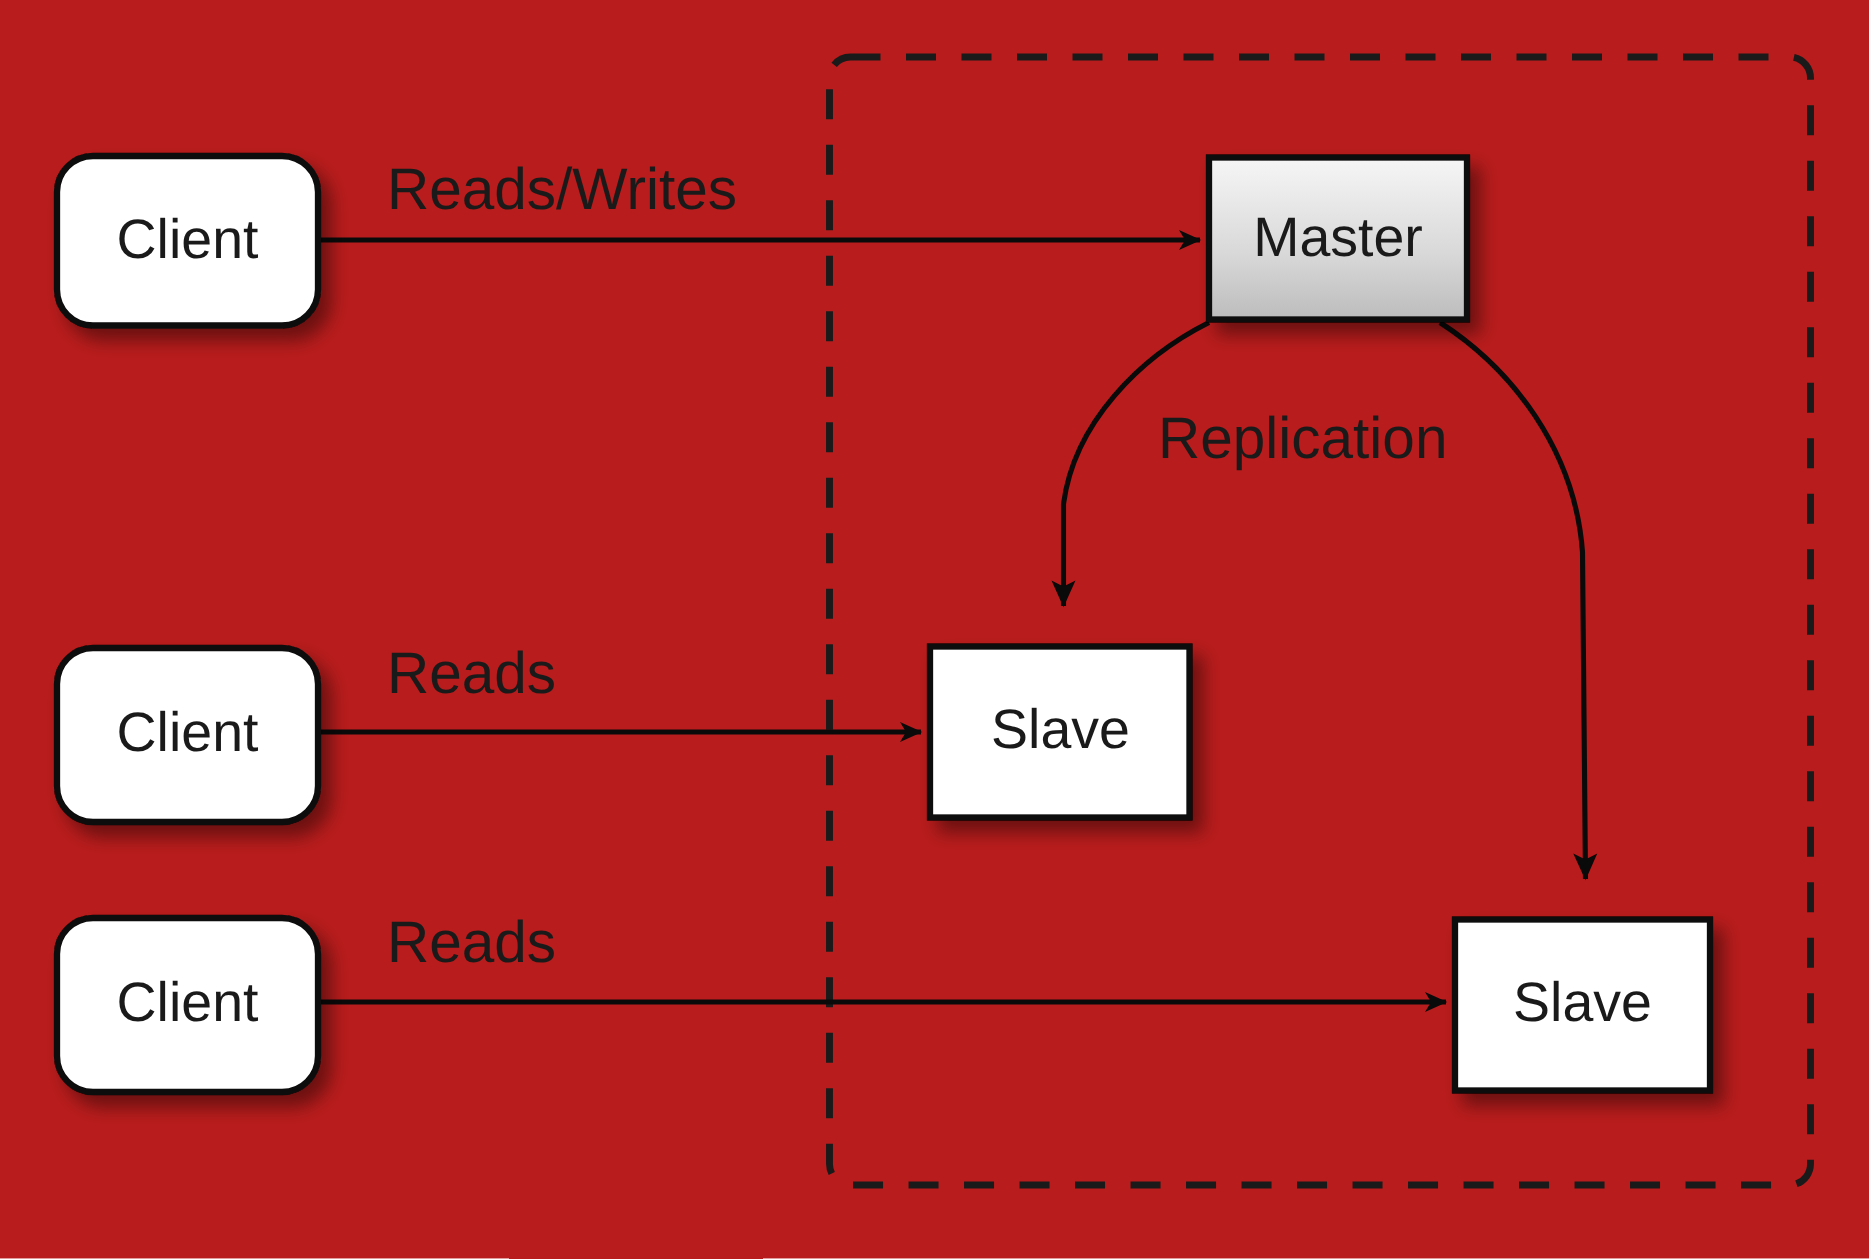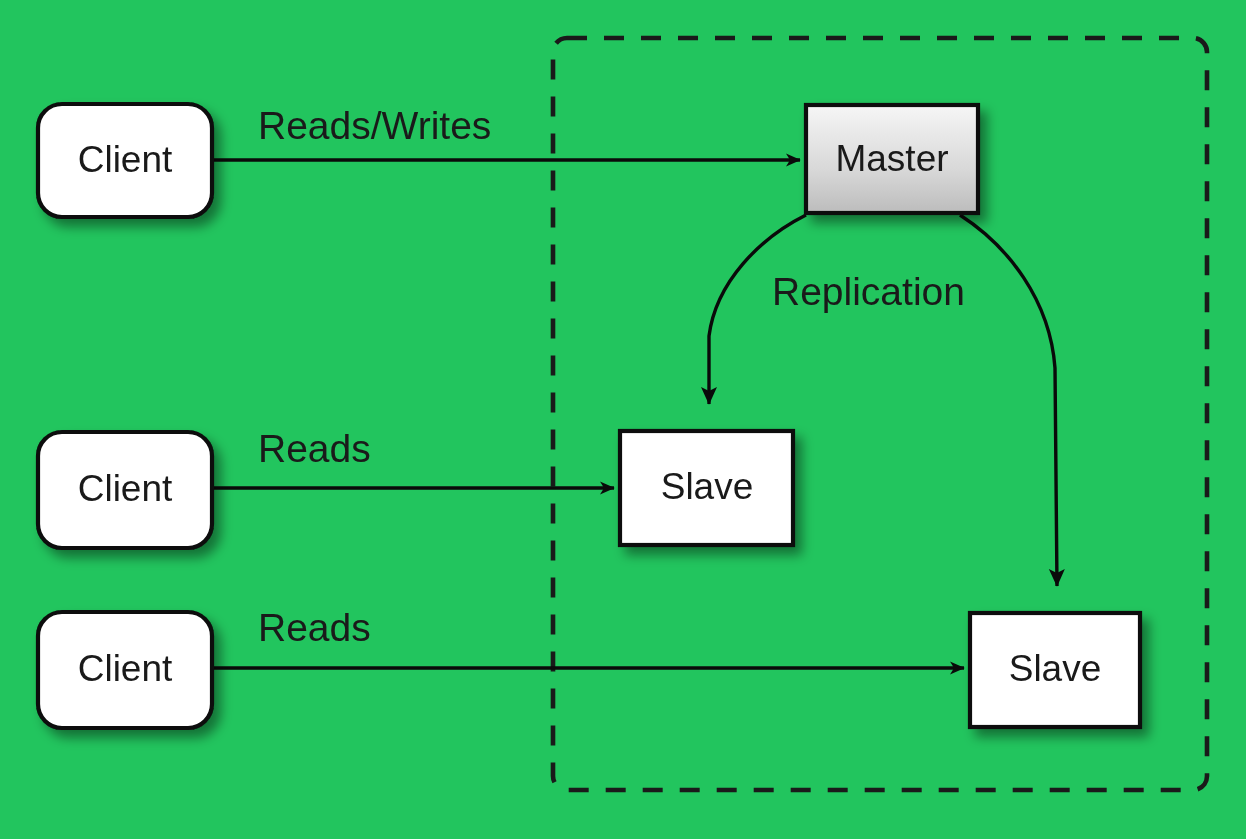--- a/index.html
+++ b/index.html
@@ -7,21 +7,21 @@
     padding: 0;
     background: #ffffff;
   }
   body {
     font-family: "Liberation Sans", sans-serif;
   }
   #canvas {
     position: relative;
     width: 1246px;
     height: 839px;
-    background: #22c55e;
+    background: #b91c1c;
     overflow: hidden;
   }
   #diagram-svg {
     position: absolute;
     left: 0;
     top: 0;
     width: 1246px;
     height: 839px;
   }
   .node-label {

